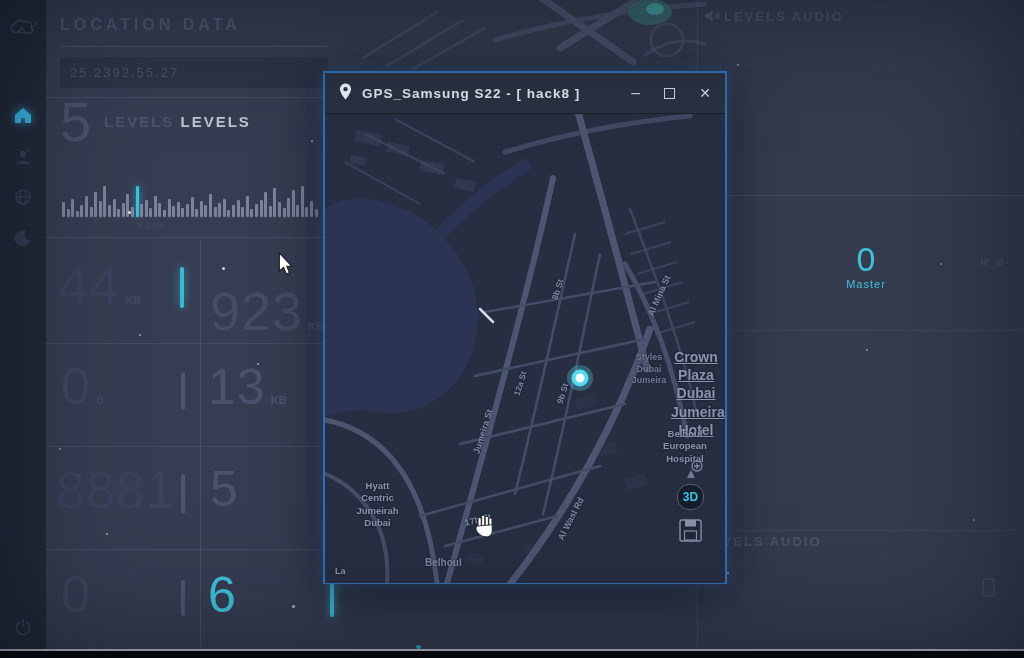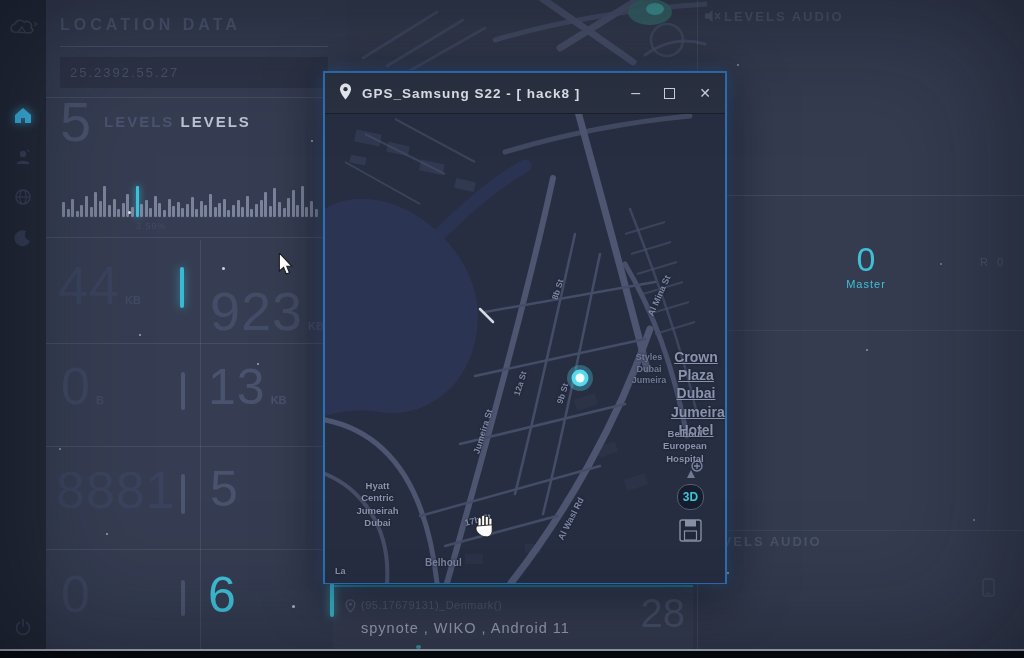--- a/index.html
+++ b/index.html
@@ -283,31 +283,20 @@
         <path d="M10,4 L15,10 M15,4 L10,10" stroke="#4a5468" stroke-width="1.6"></path>
       </svg>
   </span>
   <span style="position:absolute;left:982px;top:578px;z-index:2;opacity:.75;">
     <svg width="14" height="20" viewBox="0 0 14 20">
         <rect x="1" y="1" width="11" height="17" rx="2.5" fill="none" stroke="#4a5266" stroke-width="1.4"></rect>
         <path d="M4,15.5 H9" stroke="#4a5266" stroke-width="1.2"></path>
       </svg>
   </span>
 
-  <div class="bc-panel">
-    <span style="position:absolute;left:12px;top:12px;">
-      <svg width="11" height="14" viewBox="0 0 12 16">
-          <path d="M6,1 C3.2,1 1,3.2 1,6 c0,3.6 5,9 5,9 s5,-5.4 5,-9 C11,3.2 8.8,1 6,1 Z" fill="none" stroke="#59627a" stroke-width="1.4"></path>
-          <circle cx="6" cy="6" r="1.6" fill="#59627a"></circle>
-        </svg>
-    </span>
-    <div class="bc-loc">(95.17679131)_Denmark()</div>
-    <div class="bc-dev">spynote , WIKO , Android 11</div>
-    <div class="bc-count">28</div>
-  </div>
   <div class="edge-cy"></div>
 
   <div class="popup">
     <div class="ptitle">
       <span class="pin">
         <svg width="13" height="17" viewBox="0 0 12 16">
             <path d="M6,0.5 C3,0.5 0.8,2.8 0.8,5.8 c0,3.8 5.2,9.7 5.2,9.7 s5.2,-5.9 5.2,-9.7 C11.2,2.8 9,0.5 6,0.5 Z" fill="#e8ecf4"></path>
             <circle cx="6" cy="5.8" r="2" fill="#2a3141"></circle>
           </svg>
       </span>

